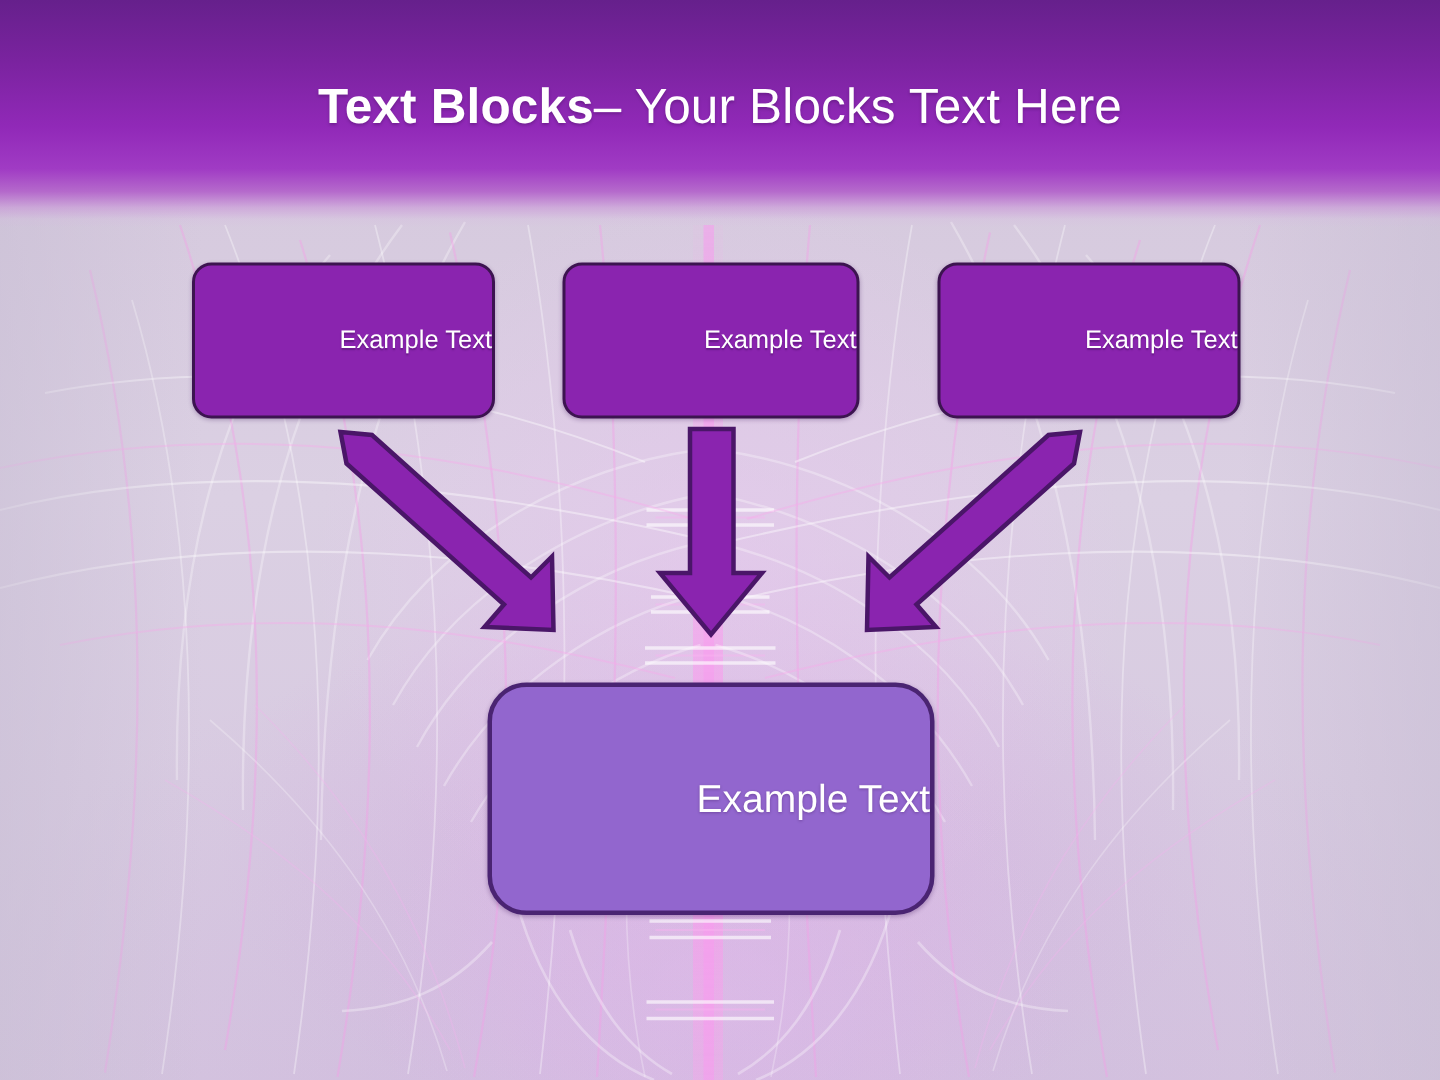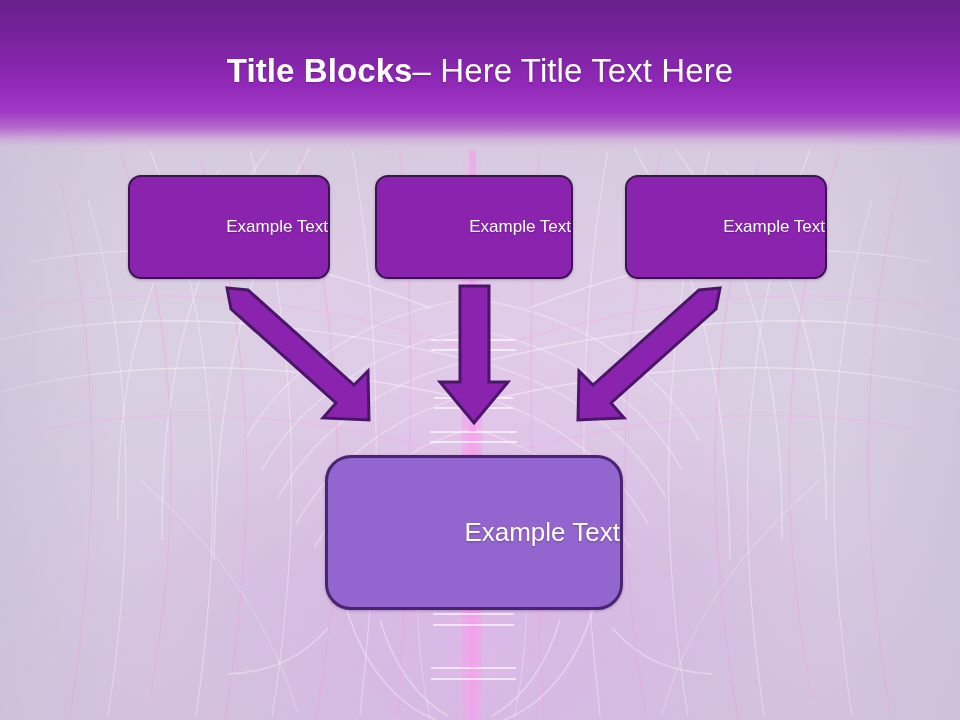--- a/index.html
+++ b/index.html
@@ -252,21 +252,21 @@
         <path d="M420 540 C 414 612, 420 672, 430 718"></path>
         <path d="M524 540 C 530 612, 524 672, 514 718"></path>
       </g>
     </g>
   </svg>
 
   <div class="bg-vignette"></div>
 
   <div class="header"></div>
   <div class="header-title">
-    <span class="t-bold">Title Blocks</span><span class="t-reg">– Here Title Text Here</span>
+    <span class="t-bold">Text Blocks</span><span class="t-reg">– Your Blocks Text Here</span>
   </div>
 
   <svg class="arrow-layer" viewBox="0 0 960 720" preserveAspectRatio="none">
 
     <polygon class="arrow-shape" points="227,288 248,290 354,385 368,371 369,420 323,418 336,403 231,309"></polygon>
 
     <polygon class="arrow-shape" points="460,286 489,286 489,382 508,382 474,423 440,382 460,382"></polygon>
 
     <polygon class="arrow-shape" points="720,288 699,290 593,385 579,371 578,420 624,418 611,403 716,309"></polygon>
   </svg>

